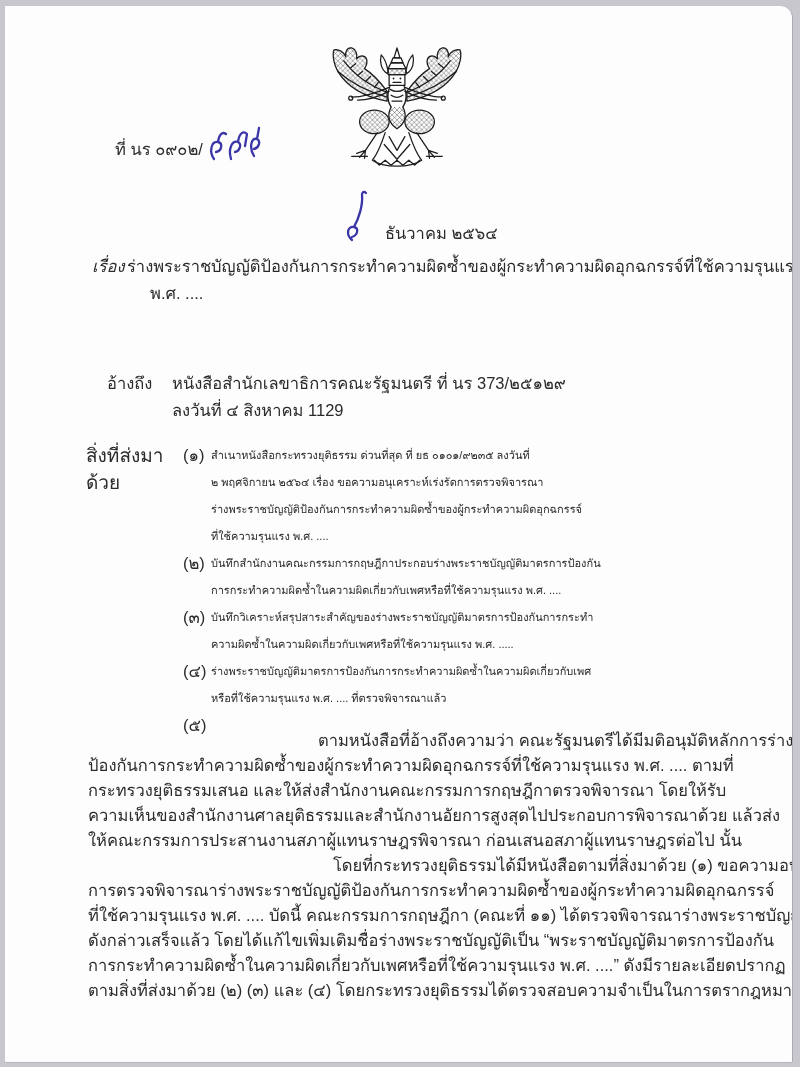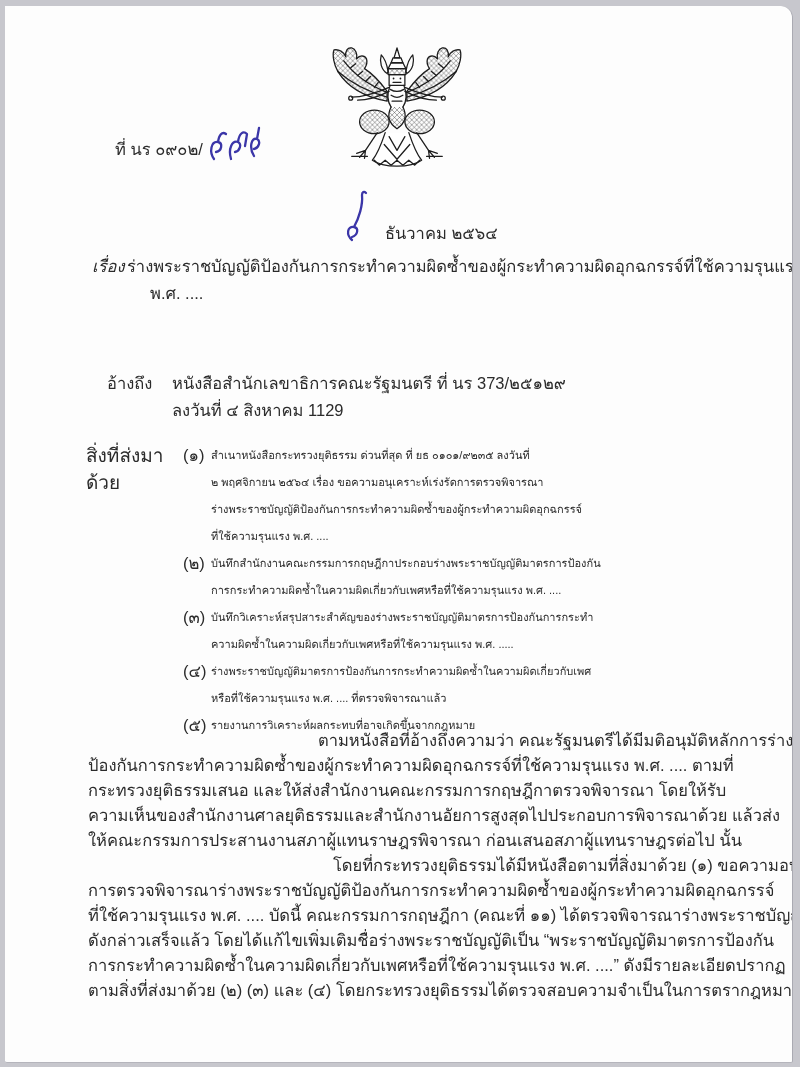--- a/index.html
+++ b/index.html
@@ -178,21 +178,20 @@
         <span class="enc-text">บันทึกวิเคราะห์สรุปสาระสำคัญของร่างพระราชบัญญัติมาตรการป้องกันการกระทำ
 ความผิดซ้ำในความผิดเกี่ยวกับเพศหรือที่ใช้ความรุนแรง พ.ศ. .....</span>
       </div>
       <div class="enc-item">
         <span class="enc-no">(๔)</span>
         <span class="enc-text">ร่างพระราชบัญญัติมาตรการป้องกันการกระทำความผิดซ้ำในความผิดเกี่ยวกับเพศ
 หรือที่ใช้ความรุนแรง พ.ศ. .... ที่ตรวจพิจารณาแล้ว</span>
       </div>
       <div class="enc-item">
         <span class="enc-no">(๕)</span>
-        <span class="enc-text">รายงานการวิเคราะห์ผลกระทบที่อาจเกิดขึ้นจากกฎหมาย</span>
       </div>
     </span>
   </div>
 
   <div class="abs body-block">
     <div class="para p1">ตามหนังสือที่อ้างถึงความว่า คณะรัฐมนตรีได้มีมติอนุมัติหลักการร่างพระราชบัญญัติ
 ป้องกันการกระทำความผิดซ้ำของผู้กระทำความผิดอุกฉกรรจ์ที่ใช้ความรุนแรง พ.ศ. .... ตามที่
 กระทรวงยุติธรรมเสนอ และให้ส่งสำนักงานคณะกรรมการกฤษฎีกาตรวจพิจารณา โดยให้รับ
 ความเห็นของสำนักงานศาลยุติธรรมและสำนักงานอัยการสูงสุดไปประกอบการพิจารณาด้วย แล้วส่ง
 ให้คณะกรรมการประสานงานสภาผู้แทนราษฎรพิจารณา ก่อนเสนอสภาผู้แทนราษฎรต่อไป นั้น</div>

